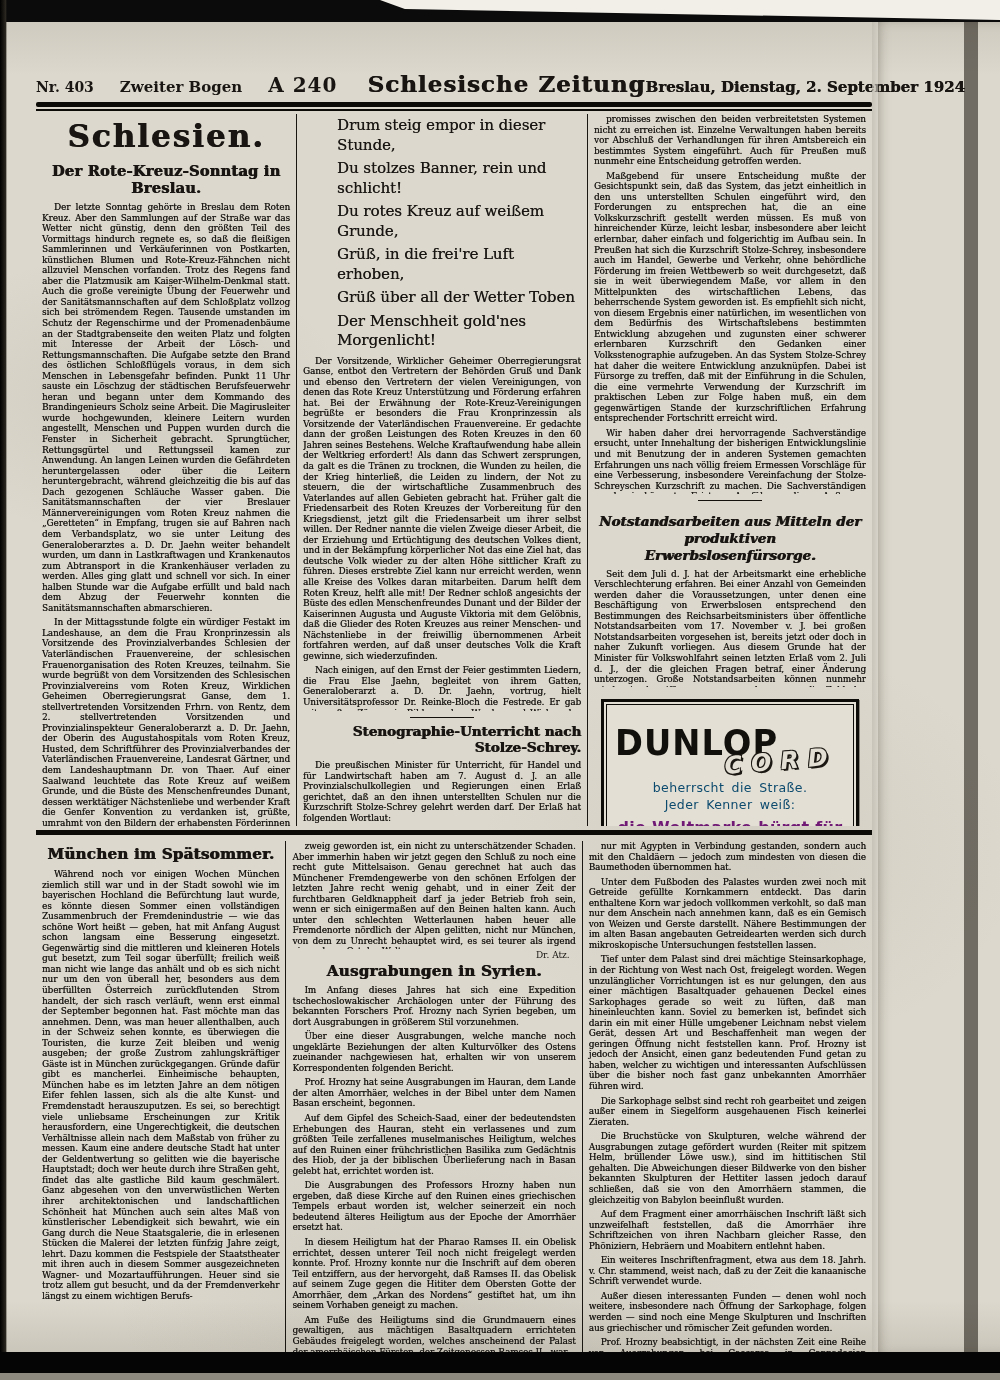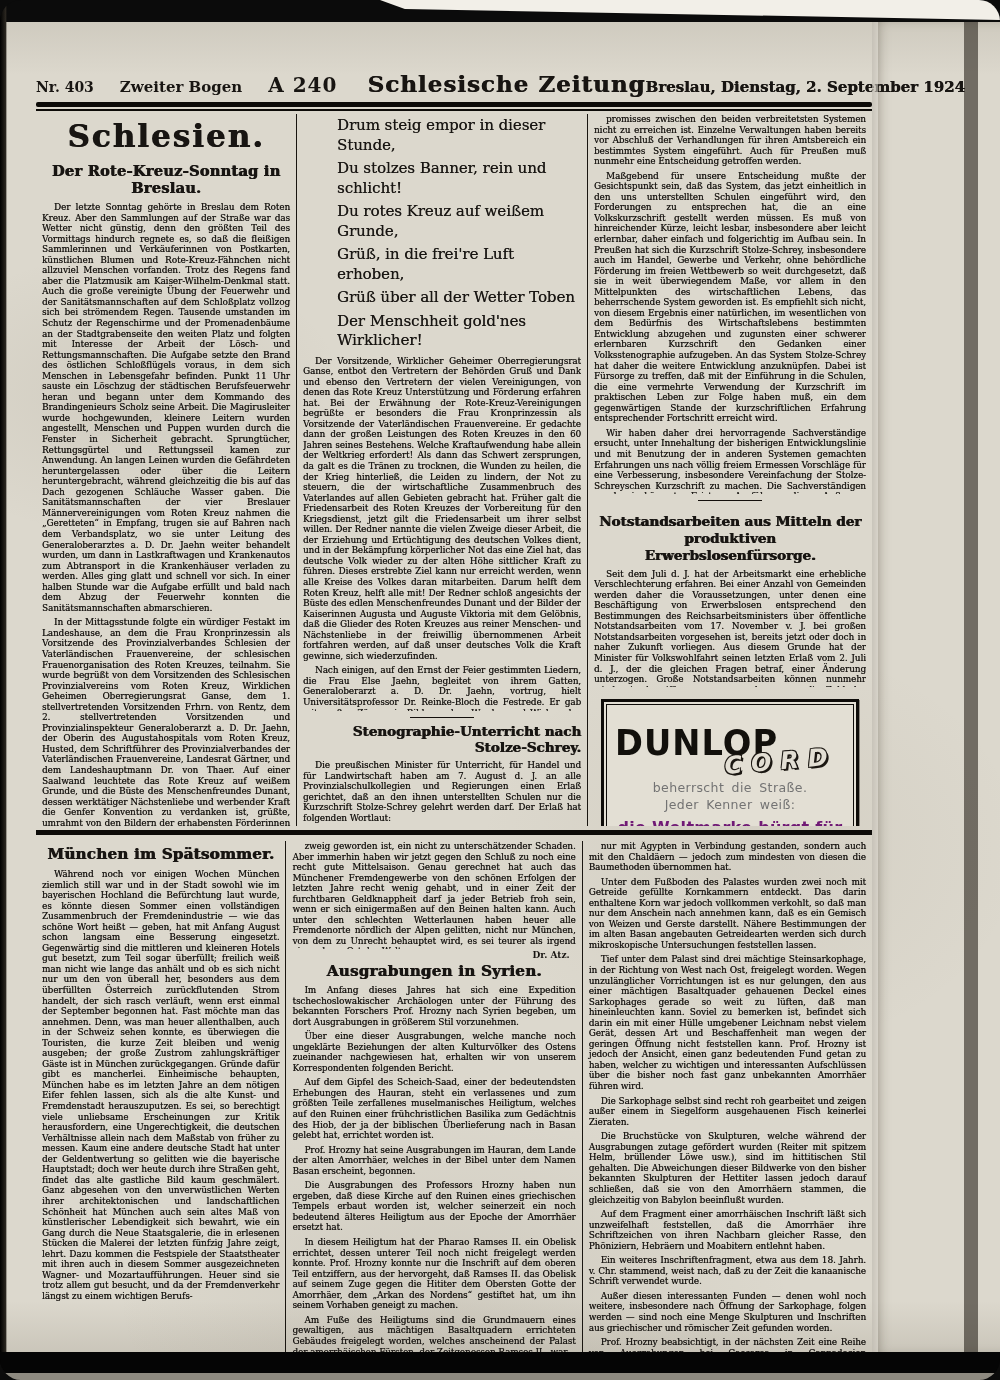--- a/index.html
+++ b/index.html
@@ -1,17 +1,17 @@
 <!DOCTYPE html>
 <html><head>
 <meta charset="utf-8">
 <style>
   html,body{margin:0;padding:0;background:#0b0b0b;}
   .photo{position:relative;width:1000px;height:1380px;overflow:hidden;
-         background:#0b0b0b;font-family:"DejaVu Serif","Liberation Serif",serif;color:#181512;border-radius:21px;}
+         background:#0b0b0b;font-family:"DejaVu Serif","Liberation Serif",serif;color:#181512;}
   
   .sliver-top{position:absolute;top:0;left:380px;width:620px;height:20px;background:#f2efe8;
               clip-path:polygon(0 0,100% 0,100% 100%,4% 45%);}
   
   .paper{position:absolute;left:6px;top:22px;right:0;bottom:26px;
          background-color:#dcd8cd;
          background-image:
            radial-gradient(ellipse 340px 220px at 12% 28%, rgba(115,105,85,.10), transparent 65%),
            radial-gradient(ellipse 420px 320px at 75% 62%, rgba(110,100,80,.08), transparent 65%),
            radial-gradient(ellipse 520px 300px at 45% 96%, rgba(100,92,74,.10), transparent 65%),
@@ -57,40 +57,40 @@
   .section-rule{border-top:5px solid #0d0b08;margin:4px 0 6px 0;}
 
   
   .body-text p{margin:0;font-size:8.8px;line-height:1.2;text-align:justify;text-indent:12px;
                letter-spacing:-.05px;text-shadow:.25px 0 0 rgba(24,21,18,.8);}
   .body-text p.sp{margin-top:4px;}
   .chunk{overflow:hidden;}
   .poem{margin:2px 0 5px 34px;}
   .poem p{margin:0;font-size:15px;line-height:1.3;text-align:left;text-indent:0;
           text-shadow:.25px 0 0 rgba(24,21,18,.8);}
-  .sig-line{text-align:right;font-weight:bold;font-size:9px;margin:1px 6px 2px 0;}
+  .sig-line{text-align:right;font-weight:normal;font-size:9px;margin:1px 6px 2px 0;}
 
   .sect-head{font-weight:bold;text-align:center;text-shadow:.8px 0 0 currentColor;}
   .h-schlesien{font-size:31px;letter-spacing:2px;margin:4px 0 8px 0;}
   .h-art{font-size:14.5px;margin:0 0 6px 0;letter-spacing:.3px;}
   .h-art2{font-size:13.5px;margin:3px 0 5px 0;text-align:right;}
-  .h-2line{font-size:13.5px;line-height:1.25;margin:12px 0 5px 0;}
+  .h-2line{font-size:13.5px;line-height:1.25;margin:12px 0 5px 0;font-style:italic;}
   .short-rule{width:64px;border-top:1.5px solid #14100c;margin:6px auto 5px auto;}
 
   
   .ad{width:252px;margin:12px auto 0 auto;border:3px solid #0e0c09;background:#e3dfd4;
       box-shadow:1px 1px 0 rgba(20,16,10,.4);}
   .ad-inner{border:1px solid #0e0c09;margin:2px;padding:20px 8px 7px 8px;
             font-family:"DejaVu Sans","Liberation Sans",sans-serif;}
   .ad-brand{font-weight:bold;font-size:33px;letter-spacing:1px;color:#12100c;
             transform:scale(1.02,1.08);transform-origin:left top;line-height:1;}
   .ad-sub{font-style:italic;font-weight:bold;font-size:24px;letter-spacing:9px;color:#e3dfd4;
           text-shadow:-1px -1px 0 #1c1813,1px -1px 0 #1c1813,-1px 1px 0 #1c1813,1px 1px 0 #1c1813,2px 2px 0 #1c1813;
           transform:rotate(-5deg);text-align:right;margin:-4px 8px 2px 0;line-height:1;}
-  .ad-line{text-align:center;font-size:12.5px;letter-spacing:.4px;word-spacing:3px;color:#737373;line-height:1.35;}
+  .ad-line{text-align:center;font-size:12.5px;letter-spacing:.4px;word-spacing:3px;color:#0c4a6e;line-height:1.35;}
   .ad-slogan{text-align:center;font-weight:bold;font-size:16px;letter-spacing:.3px;color:#701a75;margin-top:5px;}
 </style>
 </head>
 <body>
 
 <div class="photo">
   <div class="sliver-top"></div>
 
   <div class="paper">
     <div class="content">
@@ -119,21 +119,21 @@
         </div>
 
         <div class="col t-c2 body-text">
           <div class="chunk" style="height:597px">
             <div class="poem">
                 <p>Drum steig empor in dieser Stunde,</p>
                 <p class="sp">Du stolzes Banner, rein und schlicht!</p>
                 <p class="sp">Du rotes Kreuz auf weißem Grunde,</p>
                 <p class="sp">Grüß, in die frei're Luft erhoben,</p>
                 <p class="sp">Grüß über all der Wetter Toben</p>
-                <p class="sp">Der Menschheit gold'nes Wirklicher!</p>
+                <p class="sp">Der Menschheit gold'nes Morgenlicht!</p>
               </div>
             <div>
                 <p>Der Vorsitzende, Wirklicher Geheimer Oberregierungsrat Ganse, entbot den Vertretern der Behörden Gruß und Dank und ebenso den Vertretern der vielen Vereinigungen, von denen das Rote Kreuz Unterstützung und Förderung erfahren hat. Bei der Erwähnung der Rote-Kreuz-Vereinigungen begrüßte er besonders die Frau Kronprinzessin als Vorsitzende der Vaterländischen Frauenvereine. Er gedachte dann der großen Leistungen des Roten Kreuzes in den 60 Jahren seines Bestehens. Welche Kraftaufwendung habe allein der Weltkrieg erfordert! Als dann das Schwert zersprungen, da galt es die Tränen zu trocknen, die Wunden zu heilen, die der Krieg hinterließ, die Leiden zu lindern, der Not zu steuern, die der wirtschaftliche Zusammenbruch des Vaterlandes auf allen Gebieten gebracht hat. Früher galt die Friedensarbeit des Roten Kreuzes der Vorbereitung für den Kriegsdienst, jetzt gilt die Friedensarbeit um ihrer selbst willen. Der Redner nannte die vielen Zweige dieser Arbeit, die der Erziehung und Ertüchtigung des deutschen Volkes dient, und in der Bekämpfung körperlicher Not das eine Ziel hat, das deutsche Volk wieder zu der alten Höhe sittlicher Kraft zu führen. Dieses erstrebte Ziel kann nur erreicht werden, wenn alle Kreise des Volkes daran mitarbeiten. Darum helft dem Roten Kreuz, helft alle mit! Der Redner schloß angesichts der Büste des edlen Menschenfreundes Dunant und der Bilder der Kaiserinnen Augusta und Auguste Viktoria mit dem Gelöbnis, daß die Glieder des Roten Kreuzes aus reiner Menschen- und Nächstenliebe in der freiwillig übernommenen Arbeit fortfahren werden, auf daß unser deutsches Volk die Kraft gewinne, sich wiederzufinden.</p>
                 <p class="sp">Nach einigen, auf den Ernst der Feier gestimmten Liedern, die Frau Else Jaehn, begleitet von ihrem Gatten, Generaloberarzt a. D. Dr. Jaehn, vortrug, hielt Universitätsprofessor Dr. Reinke-Bloch die Festrede. Er gab mit großen Zügen ein Bild von dem Werden und Wirken des Roten Kreuzes, aus dessen Geist echte Hilfsbereitschaft ausgezeichnet und dauernd ausströmt. Er zeigte an der Gründung und der Entwicklung des Roten Kreuzes, welche Kräfte hier wirken, in denen der gute Wille liegt, was die werktätige Liebe und die opferbereite Hingabe an das Vaterland zu schaffen vermögen. Von Kaiserin Augusta einst aufs wärmste gefördert, ist die Entwicklung des Roten Kreuzes aufs engste mit der Geschichte unseres Vaterlandes verknüpft. Der Redner gedachte der internationalen Bedeutung des Roten Kreuzes und der vermittelnden Verbindung mit unseren Gefangenen während des Weltkrieges und des Verwundeten- und Gefangenenaustausches. Mit besonderer Wärme sprach er von den Gegenwartsaufgaben des Roten Kreuzes und seiner Bedeutung für Deutschlands Wiederaufbau.</p>
               </div>
           </div>
           <div class="short-rule"></div>
           <div class="sect-head h-art2">Stenographie-Unterricht nach Stolze-Schrey.</div>
           <div>
               <p>Die preußischen Minister für Unterricht, für Handel und für Landwirtschaft haben am 7. August d. J. an alle Provinzialschulkollegien und Regierungen einen Erlaß gerichtet, daß an den ihnen unterstellten Schulen nur die Kurzschrift Stolze-Schrey gelehrt werden darf. Der Erlaß hat folgenden Wortlaut:</p>
@@ -182,22 +182,22 @@
 
         <div class="col b-c2 body-text">
           <div class="chunk" style="height:108px">
               <p>zweig geworden ist, ein nicht zu unterschätzender Schaden. Aber immerhin haben wir jetzt gegen den Schluß zu noch eine recht gute Mittelsaison. Genau gerechnet hat auch das Münchener Fremdengewerbe von den schönen Erfolgen der letzten Jahre recht wenig gehabt, und in einer Zeit der furchtbaren Geldknappheit darf ja jeder Betrieb froh sein, wenn er sich einigermaßen auf den Beinen halten kann. Auch unter den schlechten Wetterlaunen haben heuer alle Fremdenorte nördlich der Alpen gelitten, nicht nur München, von dem zu Unrecht behauptet wird, es sei teurer als irgend ein anderer Ort der Welt.</p>
             </div>
           <div class="sig-line">Dr. Atz.</div>
           <div class="sect-head h-art" style="font-size:15px;margin:2px 0 5px 0">Ausgrabungen in Syrien.</div>
           <div>
               <p>Im Anfang dieses Jahres hat sich eine Expedition tschechoslowakischer Archäologen unter der Führung des bekannten Forschers Prof. Hrozny nach Syrien begeben, um dort Ausgrabungen in größerem Stil vorzunehmen.</p>
               <p class="sp">Über eine dieser Ausgrabungen, welche manche noch ungeklärte Beziehungen der alten Kulturvölker des Ostens zueinander nachgewiesen hat, erhalten wir von unserem Korrespondenten folgenden Bericht.</p>
+              <p class="sp">Prof. Hrozny hat seine Ausgrabungen im Hauran, dem Lande der alten Amorrhäer, welches in der Bibel unter dem Namen Basan erscheint, begonnen.</p>
               <p class="sp">Auf dem Gipfel des Scheich-Saad, einer der bedeutendsten Erhebungen des Hauran, steht ein verlassenes und zum größten Teile zerfallenes muselmanisches Heiligtum, welches auf den Ruinen einer frühchristlichen Basilika zum Gedächtnis des Hiob, der ja der biblischen Überlieferung nach in Basan gelebt hat, errichtet worden ist.</p>
-              <p class="sp">Prof. Hrozny hat seine Ausgrabungen im Hauran, dem Lande der alten Amorrhäer, welches in der Bibel unter dem Namen Basan erscheint, begonnen.</p>
               <p class="sp">Die Ausgrabungen des Professors Hrozny haben nun ergeben, daß diese Kirche auf den Ruinen eines griechischen Tempels erbaut worden ist, welcher seinerzeit ein noch bedeutend älteres Heiligtum aus der Epoche der Amorrhäer ersetzt hat.</p>
               <p class="sp">In diesem Heiligtum hat der Pharao Ramses II. ein Obelisk errichtet, dessen unterer Teil noch nicht freigelegt werden konnte. Prof. Hrozny konnte nur die Inschrift auf dem oberen Teil entziffern, aus der hervorgeht, daß Ramses II. das Obelisk auf seinem Zuge gegen die Hititer dem Obersten Gotte der Amorrhäer, dem „Arkan des Nordens“ gestiftet hat, um ihn seinem Vorhaben geneigt zu machen.</p>
               <p class="sp">Am Fuße des Heiligtums sind die Grundmauern eines gewaltigen, aus mächtigen Basaltquadern errichteten Gebäudes freigelegt worden, welches anscheinend der Palast der amorrhäischen Fürsten, der Zeitgenossen Ramses II., war.</p>
             </div>
         </div>
 
         <div class="col b-c3 body-text">
           <div>
               <p>nur mit Ägypten in Verbindung gestanden, sondern auch mit den Chaldäern — jedoch zum mindesten von diesen die Baumethoden übernommen hat.</p>
               <p class="sp">Unter dem Fußboden des Palastes wurden zwei noch mit Getreide gefüllte Kornkammern entdeckt. Das darin enthaltene Korn war jedoch vollkommen verkohlt, so daß man nur dem Anschein nach annehmen kann, daß es ein Gemisch von Weizen und Gerste darstellt. Nähere Bestimmungen der im alten Basan angebauten Getreidearten werden sich durch mikroskopische Untersuchungen feststellen lassen.</p>

